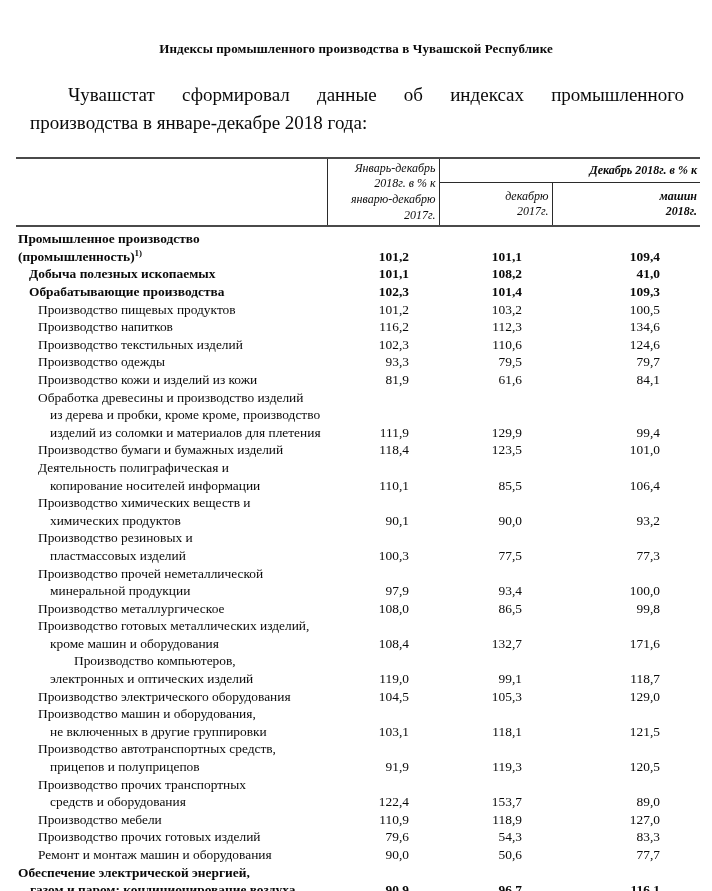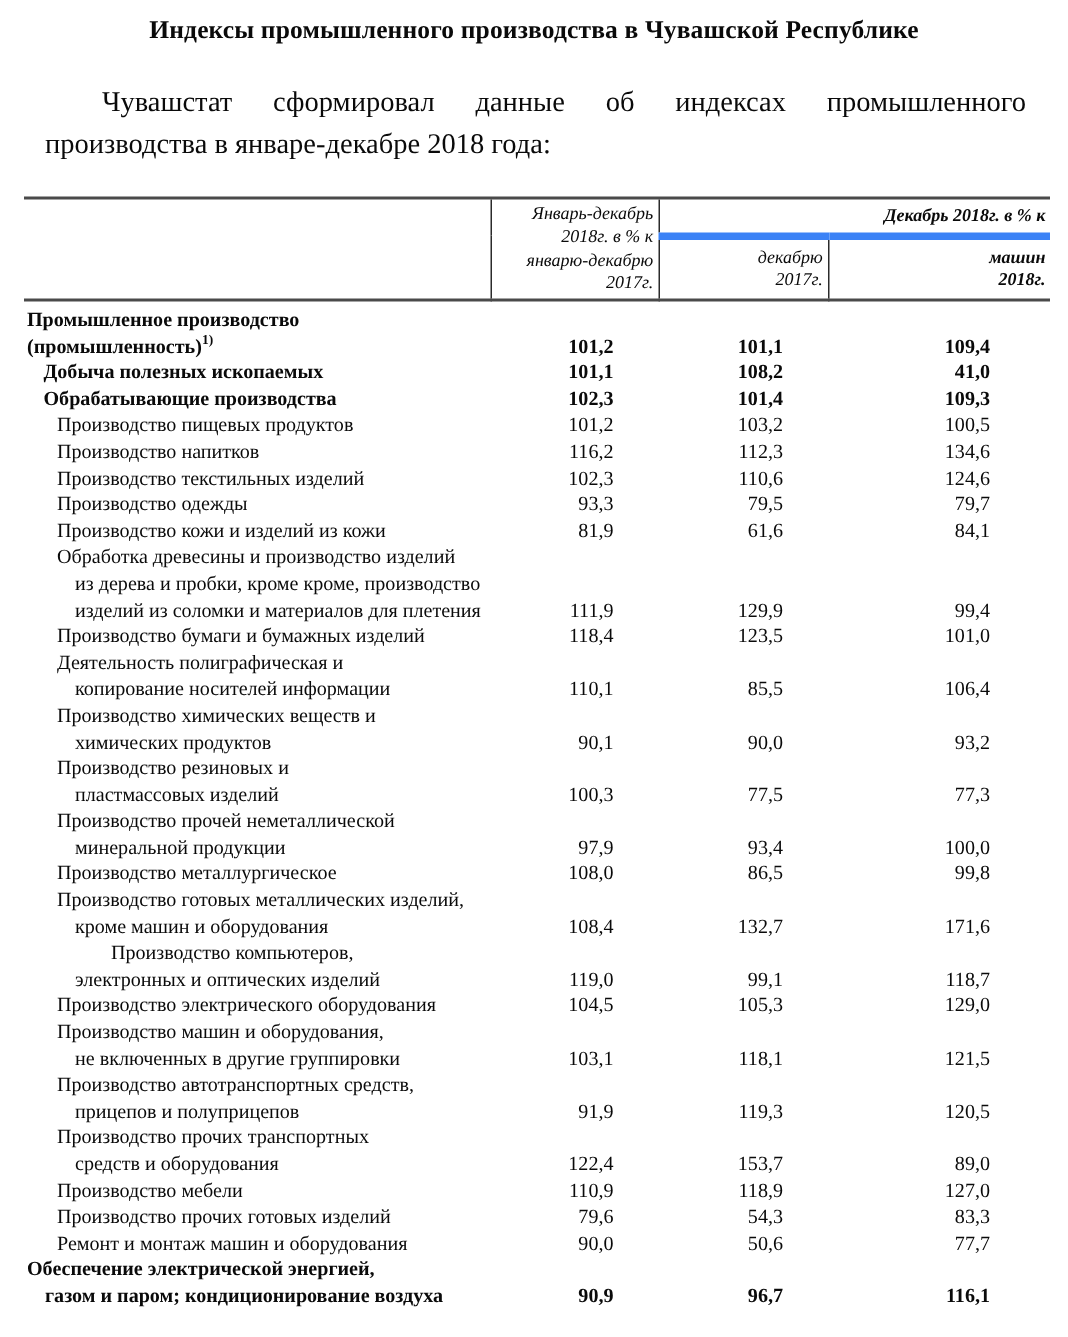--- a/index.html
+++ b/index.html
@@ -19,23 +19,23 @@
     width: 712px;
     height: 891px;
     box-sizing: border-box;
     padding: 0 12px;
   }
 
   
   .title {
     text-align: center;
     font-weight: bold;
-    font-size: 17px;
+    font-size: 13px;
     line-height: 1.45;
-    padding-top: 8px;
+    padding-top: 40px;
     letter-spacing: 0.1px;
   }
   .title-line { display: block; }
 
   
   .intro {
     margin-top: 22px;
     padding: 0 16px 0 18px;
     font-size: 19px;
     line-height: 1.5;
@@ -74,21 +74,21 @@
   }
   thead td.stub {
     border-left: none;
     border-top: 2.5px solid #4a4a4a;
     border-bottom: none;
   }
   thead td.hcell {
     border-top: 2.5px solid #4a4a4a;
   }
   thead td.hcell.sub {
-    border-top: 5px solid #3b82f6;
+    border-top: 1px solid #3b82f6;
   }
   thead td.right-open { border-right: none; font-weight: bold; }
 
   
   tr.rule-row td {
     padding: 0;
     height: 3px;
     border: none;
     border-top: 2.5px solid #4a4a4a;
   }

